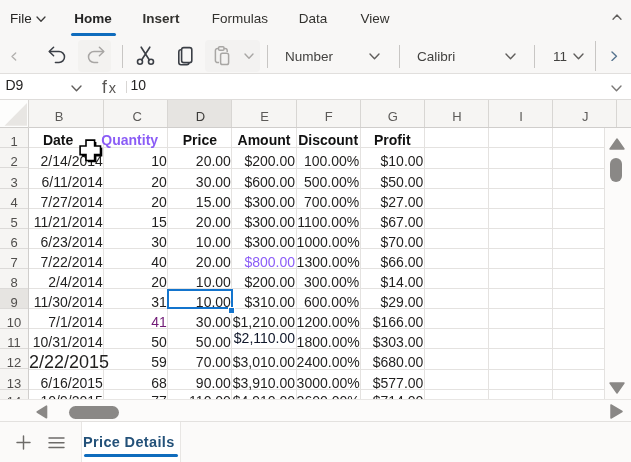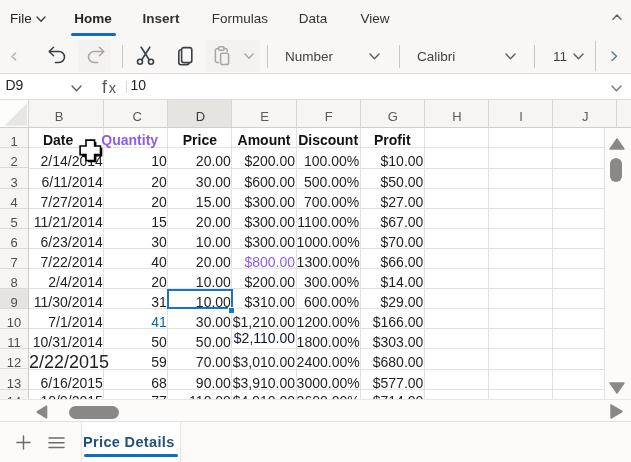--- a/index.html
+++ b/index.html
@@ -194,21 +194,21 @@
 <div class="a" style="left:232.4px;top:173.0px;width:62.7px;height:16px;font-size:14px;color:#201f1e;text-align:right;line-height:19px">$200.00</div>
 <div class="a" style="left:296.6px;top:173.0px;width:62.6px;height:16px;font-size:14px;color:#201f1e;text-align:right;line-height:19px">300.00%</div>
 <div class="a" style="left:360.7px;top:173.0px;width:62.7px;height:16px;font-size:14px;color:#201f1e;text-align:right;line-height:19px">$14.00</div>
 <div class="a" style="left:29.0px;top:193.1px;width:73.8px;height:16px;font-size:14px;color:#201f1e;text-align:right;line-height:19px">11/30/2014</div>
 <div class="a" style="left:104.3px;top:193.1px;width:62.5px;height:16px;font-size:14px;color:#201f1e;text-align:right;line-height:19px">31</div>
 <div class="a" style="left:168.3px;top:193.1px;width:62.6px;height:16px;font-size:14px;color:#201f1e;text-align:right;line-height:19px">10.00</div>
 <div class="a" style="left:232.4px;top:193.1px;width:62.7px;height:16px;font-size:14px;color:#201f1e;text-align:right;line-height:19px">$310.00</div>
 <div class="a" style="left:296.6px;top:193.1px;width:62.6px;height:16px;font-size:14px;color:#201f1e;text-align:right;line-height:19px">600.00%</div>
 <div class="a" style="left:360.7px;top:193.1px;width:62.7px;height:16px;font-size:14px;color:#201f1e;text-align:right;line-height:19px">$29.00</div>
 <div class="a" style="left:29.0px;top:213.2px;width:73.8px;height:16px;font-size:14px;color:#201f1e;text-align:right;line-height:19px">7/1/2014</div>
-<div class="a" style="left:104.3px;top:213.2px;width:62.5px;height:16px;font-size:14px;color:#0369a1;text-align:right;line-height:19px">41</div>
+<div class="a" style="left:104.3px;top:213.2px;width:62.5px;height:16px;font-size:14px;color:#701a75;text-align:right;line-height:19px">41</div>
 <div class="a" style="left:168.3px;top:213.2px;width:62.6px;height:16px;font-size:14px;color:#201f1e;text-align:right;line-height:19px">30.00</div>
 <div class="a" style="left:232.4px;top:213.2px;width:62.7px;height:16px;font-size:14px;color:#201f1e;text-align:right;line-height:19px">$1,210.00</div>
 <div class="a" style="left:296.6px;top:213.2px;width:62.6px;height:16px;font-size:14px;color:#201f1e;text-align:right;line-height:19px">1200.00%</div>
 <div class="a" style="left:360.7px;top:213.2px;width:62.7px;height:16px;font-size:14px;color:#201f1e;text-align:right;line-height:19px">$166.00</div>
 <div class="a" style="left:29.0px;top:233.3px;width:73.8px;height:16px;font-size:14px;color:#201f1e;text-align:right;line-height:19px">10/31/2014</div>
 <div class="a" style="left:104.3px;top:233.3px;width:62.5px;height:16px;font-size:14px;color:#201f1e;text-align:right;line-height:19px">50</div>
 <div class="a" style="left:168.3px;top:233.3px;width:62.6px;height:16px;font-size:14px;color:#201f1e;text-align:right;line-height:19px">50.00</div>
 <div class="a" style="left:232.4px;top:229px;width:62.7px;height:16px;font-size:14px;color:#0f172a;text-align:right;line-height:19px">$2,110.00</div>
 <div class="a" style="left:296.6px;top:233.3px;width:62.6px;height:16px;font-size:14px;color:#201f1e;text-align:right;line-height:19px">1800.00%</div>
 <div class="a" style="left:360.7px;top:233.3px;width:62.7px;height:16px;font-size:14px;color:#201f1e;text-align:right;line-height:19px">$303.00</div>

